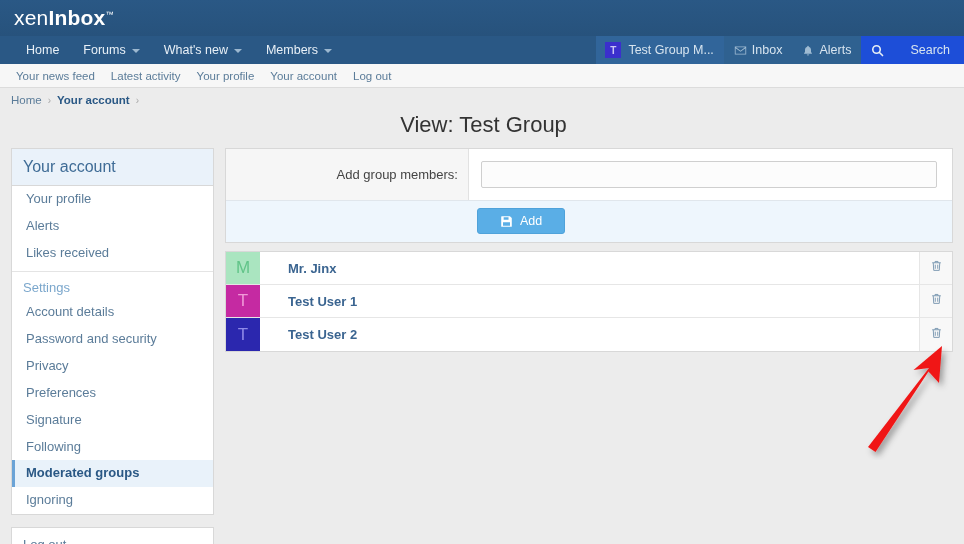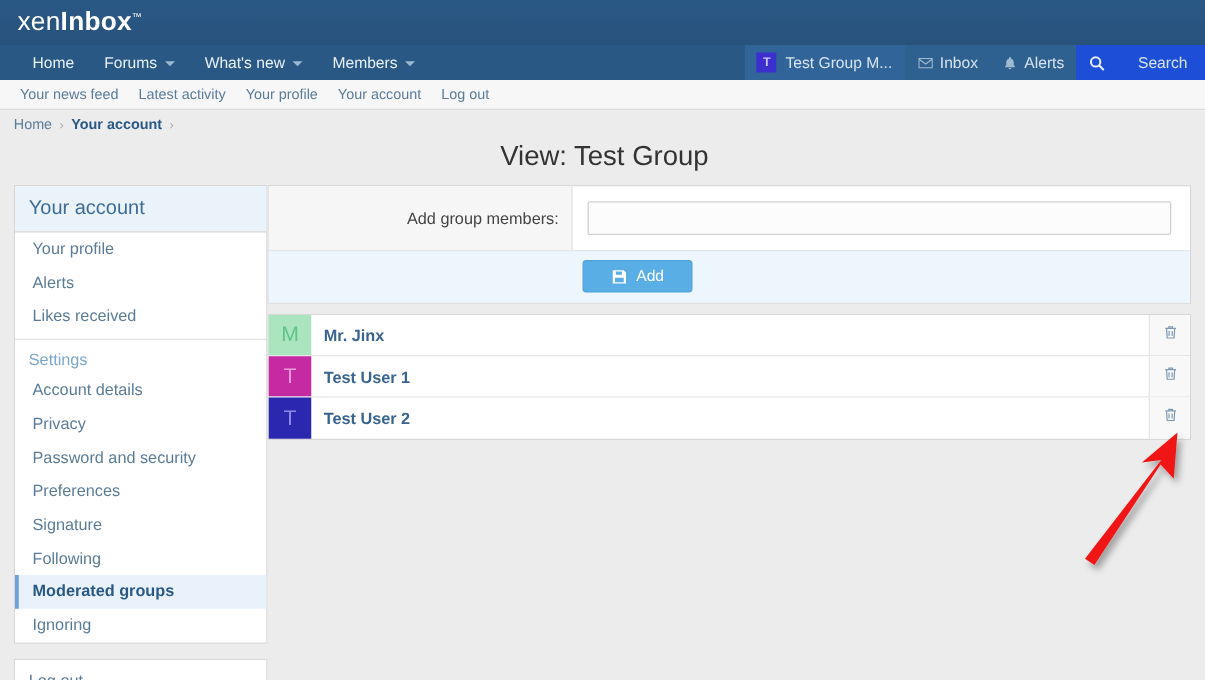--- a/index.html
+++ b/index.html
@@ -185,21 +185,21 @@
     background: #ffffff;
     border: 1px solid #d8d8d8;
     margin-top: 12px;
     padding: 9px 11px;
     color: #5b7c99;
     font-size: 13px;
     cursor: pointer;
   }
 
   
-  .main { flex: 1; margin-right: 3px; }
+  .main { flex: 1; margin-left: 11px; margin-right: 3px; }
 
   .form-block {
     background: #ffffff;
     border: 1px solid #d8d8d8;
   }
   .form-row { display: flex; align-items: stretch; }
   .form-label-cell {
     width: 243px;
     flex: none;
     background: #f6f6f6;
@@ -266,21 +266,21 @@
     display: flex;
     align-items: center;
     justify-content: center;
     font-size: 17px;
     font-weight: 400;
   }
   .member-name-cell {
     flex: 1;
     display: flex;
     align-items: center;
-    padding-left: 10px;
+    padding-left: 28px;
   }
   .member-name {
     color: #3a6490;
     font-size: 13px;
     font-weight: 700;
     cursor: pointer;
   }
   .delete-cell {
     width: 33px;
     flex: none;
@@ -391,22 +391,22 @@
         <div class="side-block">
           <div class="side-header">Your account</div>
 
           <div class="side-link">Your profile</div>
           <div class="side-link">Alerts</div>
           <div class="side-link">Likes received</div>
 
           <div class="side-group-label">Settings</div>
 
           <div class="side-link">Account details</div>
+          <div class="side-link">Password and security</div>
           <div class="side-link">Privacy</div>
-          <div class="side-link">Password and security</div>
           <div class="side-link">Preferences</div>
           <div class="side-link">Signature</div>
           <div class="side-link">Following</div>
           <div class="side-link active">Moderated groups</div>
           <div class="side-link">Ignoring</div>
         </div>
 
         <div class="side-logout">Log out</div>
       </div>
 

